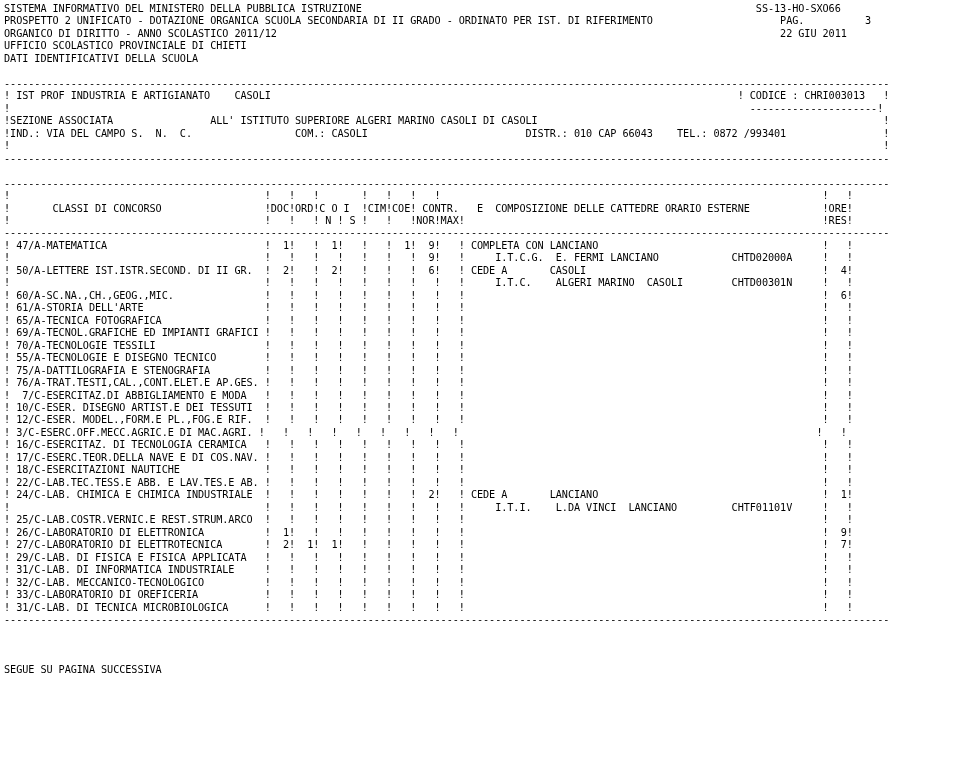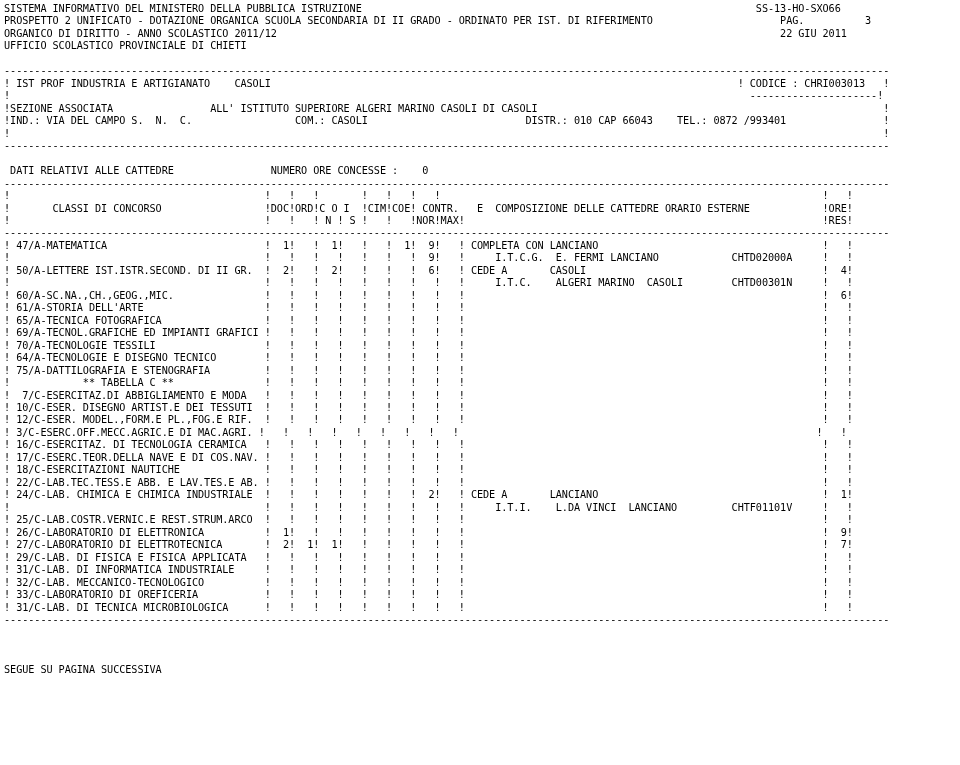--- a/index.html
+++ b/index.html
@@ -39,47 +39,47 @@
 </style>
 </head>
 <body>
 
 <div id="report">
   <div id="out">
       <pre class="line">SISTEMA INFORMATIVO DEL MINISTERO DELLA PUBBLICA ISTRUZIONE                                                                 SS-13-HO-SXO66</pre>
       <pre class="line">PROSPETTO 2 UNIFICATO - DOTAZIONE ORGANICA SCUOLA SECONDARIA DI II GRADO - ORDINATO PER IST. DI RIFERIMENTO                     PAG.          3</pre>
       <pre class="line">ORGANICO DI DIRITTO - ANNO SCOLASTICO 2011/12                                                                                   22 GIU 2011</pre>
       <pre class="line">UFFICIO SCOLASTICO PROVINCIALE DI CHIETI</pre>
+      <pre class="line">DATI IDENTIFICATIVI DELLA SCUOLA</pre>
       <pre class="line blank"> </pre>
       <pre class="line">--------------------------------------------------------------------------------------------------------------------------------------------------</pre>
       <pre class="line">! IST PROF INDUSTRIA E ARTIGIANATO    CASOLI                                                                             ! CODICE : CHRI003013   !</pre>
       <pre class="line">!                                                                                                                          ---------------------!</pre>
       <pre class="line">!SEZIONE ASSOCIATA                ALL' ISTITUTO SUPERIORE ALGERI MARINO CASOLI DI CASOLI                                                         !</pre>
       <pre class="line">!IND.: VIA DEL CAMPO S.  N.  C.                 COM.: CASOLI                          DISTR.: 010 CAP 66043    TEL.: 0872 /993401                !</pre>
       <pre class="line">!                                                                                                                                                !</pre>
       <pre class="line">--------------------------------------------------------------------------------------------------------------------------------------------------</pre>
       <pre class="line blank"> </pre>
-      <pre class="line"> DATI RELATIVI ALLE CATTEDRE                NUMERO ORE CONCESSE :    0</pre>
       <pre class="line">--------------------------------------------------------------------------------------------------------------------------------------------------</pre>
       <pre class="line">!                                          !   !   !       !   !   !   !                                                               !   !</pre>
       <pre class="line">!       CLASSI DI CONCORSO                 !DOC!ORD!C O I  !CIM!COE! CONTR.   E  COMPOSIZIONE DELLE CATTEDRE ORARIO ESTERNE            !ORE!</pre>
       <pre class="line">!                                          !   !   ! N ! S !   !   !NOR!MAX!                                                           !RES!</pre>
       <pre class="line">--------------------------------------------------------------------------------------------------------------------------------------------------</pre>
       <pre class="line">! 47/A-MATEMATICA                          !  1!   !  1!   !   !  1!  9!   ! COMPLETA CON LANCIANO                                     !   !</pre>
       <pre class="line">!                                          !   !   !   !   !   !   !  9!   !     I.T.C.G.  E. FERMI LANCIANO            CHTD02000A     !   !</pre>
       <pre class="line">! 50/A-LETTERE IST.ISTR.SECOND. DI II GR.  !  2!   !  2!   !   !   !  6!   ! CEDE A       CASOLI                                       !  4!</pre>
       <pre class="line">!                                          !   !   !   !   !   !   !   !   !     I.T.C.    ALGERI MARINO  CASOLI        CHTD00301N     !   !</pre>
       <pre class="line">! 60/A-SC.NA.,CH.,GEOG.,MIC.               !   !   !   !   !   !   !   !   !                                                           !  6!</pre>
       <pre class="line">! 61/A-STORIA DELL'ARTE                    !   !   !   !   !   !   !   !   !                                                           !   !</pre>
       <pre class="line">! 65/A-TECNICA FOTOGRAFICA                 !   !   !   !   !   !   !   !   !                                                           !   !</pre>
       <pre class="line">! 69/A-TECNOL.GRAFICHE ED IMPIANTI GRAFICI !   !   !   !   !   !   !   !   !                                                           !   !</pre>
       <pre class="line">! 70/A-TECNOLOGIE TESSILI                  !   !   !   !   !   !   !   !   !                                                           !   !</pre>
-      <pre class="line">! 64/A-TECNOLOGIE E DISEGNO TECNICO        !   !   !   !   !   !   !   !   !                                                           !   !</pre>
+      <pre class="line">! 55/A-TECNOLOGIE E DISEGNO TECNICO        !   !   !   !   !   !   !   !   !                                                           !   !</pre>
       <pre class="line">! 75/A-DATTILOGRAFIA E STENOGRAFIA         !   !   !   !   !   !   !   !   !                                                           !   !</pre>
-      <pre class="line">!            ** TABELLA C **               !   !   !   !   !   !   !   !   !                                                           !   !</pre>
+      <pre class="line">! 76/A-TRAT.TESTI,CAL.,CONT.ELET.E AP.GES. !   !   !   !   !   !   !   !   !                                                           !   !</pre>
       <pre class="line">!  7/C-ESERCITAZ.DI ABBIGLIAMENTO E MODA   !   !   !   !   !   !   !   !   !                                                           !   !</pre>
       <pre class="line">! 10/C-ESER. DISEGNO ARTIST.E DEI TESSUTI  !   !   !   !   !   !   !   !   !                                                           !   !</pre>
       <pre class="line">! 12/C-ESER. MODEL.,FORM.E PL.,FOG.E RIF.  !   !   !   !   !   !   !   !   !                                                           !   !</pre>
       <pre class="line">! 3/C-ESERC.OFF.MECC.AGRIC.E DI MAC.AGRI. !   !   !   !   !   !   !   !   !                                                           !   !</pre>
       <pre class="line">! 16/C-ESERCITAZ. DI TECNOLOGIA CERAMICA   !   !   !   !   !   !   !   !   !                                                           !   !</pre>
       <pre class="line">! 17/C-ESERC.TEOR.DELLA NAVE E DI COS.NAV. !   !   !   !   !   !   !   !   !                                                           !   !</pre>
       <pre class="line">! 18/C-ESERCITAZIONI NAUTICHE              !   !   !   !   !   !   !   !   !                                                           !   !</pre>
       <pre class="line">! 22/C-LAB.TEC.TESS.E ABB. E LAV.TES.E AB. !   !   !   !   !   !   !   !   !                                                           !   !</pre>
       <pre class="line">! 24/C-LAB. CHIMICA E CHIMICA INDUSTRIALE  !   !   !   !   !   !   !  2!   ! CEDE A       LANCIANO                                     !  1!</pre>
       <pre class="line">!                                          !   !   !   !   !   !   !   !   !     I.T.I.    L.DA VINCI  LANCIANO         CHTF01101V     !   !</pre>

